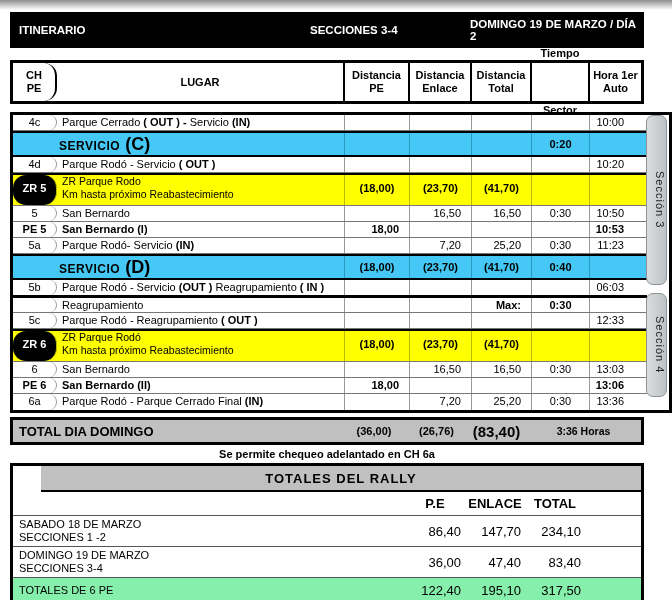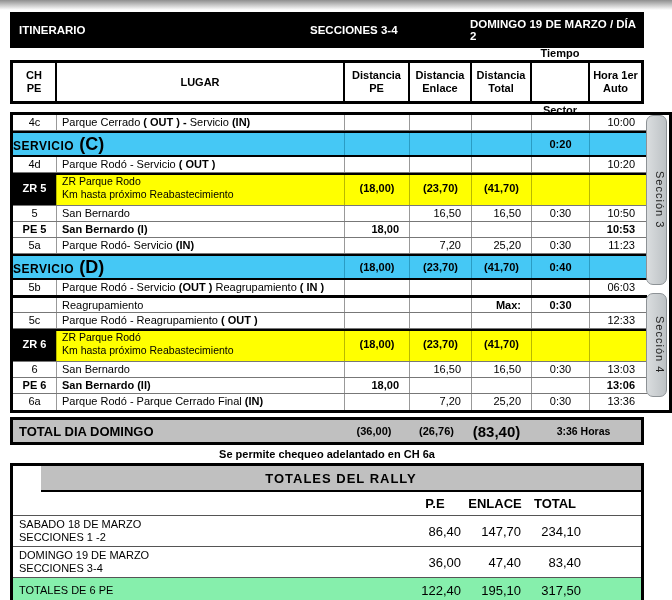--- a/index.html
+++ b/index.html
@@ -7,45 +7,45 @@
   .page { position:relative; width:672px; height:600px; background:#ffffff; overflow:hidden; }
   .top-shadow { height:10px; background:linear-gradient(#8f8f8f, #ffffff); }
 
   .titlebar { margin:2px 0 0 10px; width:634px; height:36px; background:#000;
     color:#fff; font-weight:bold; font-size:11.5px; display:flex; align-items:center; }
   .titlebar .tl { padding-left:9px; flex:0 0 300px; }
   .titlebar .tc { flex:0 0 160px; }
   .titlebar .tr { margin-left:auto; padding-right:8px; }
 
   .grid { display:flex; width:634px; }
-  .c-ch{flex:0 0 44px;} .c-lu{flex:0 0 288px;} .c-pe{flex:0 0 65px;}
+  .c-ch{flex:0 0 44px;border-radius:13px;} .c-lu{flex:0 0 288px;} .c-pe{flex:0 0 65px;}
   .c-en{flex:0 0 62px;} .c-to{flex:0 0 60px;} .c-ti{flex:0 0 58px;gap:44px;} .c-ho{flex:1;}
   .c-lab{flex:0 0 332px;}
 
   .thead { margin:12px 0 0 10px; border:3px solid #000; background:#fff; }
   .thead .hc { border-right:2px solid #000; display:flex; flex-direction:column;
     justify-content:center; align-items:center; font-weight:bold; font-size:11px;
     line-height:13px; height:38px; text-align:center; }
   .thead .hc:last-child { border-right:none; }
 
   .mtable { margin:8px 0 0 10px; border:3px solid #000; background:#fff; }
   .row { display:flex; border-bottom:1px solid #777; height:16px; font-size:11px; }
   .row:last-child { border-bottom:none; }
   .cell { border-right:1px solid #999; overflow:hidden; white-space:nowrap; }
   .row .cell:last-child { border-right:none; }
   .cell.ch { text-align:center; line-height:15px; }
   .cell.lu { padding-left:5px; line-height:15px; }
   .cell.num { text-align:right; padding-right:10px; line-height:15px; }
   .cell.ctr { text-align:center; line-height:15px; }
-  .cell.hora { text-align:right; padding-right:12px; line-height:15px; }
+  .cell.hora { text-align:right; padding-right:23px; line-height:15px; }
   .b { font-weight:bold; }
 
   .row.service { background:#45c8f5; height:26px; border-top:2px solid #000; border-bottom:2px solid #000; }
   .row.service .cell { line-height:22px; border-right-color:#2a9cc4; }
-  .row.service .lab { }
+  .row.service .lab { padding-left:46px; }
   .row.service .sm { font-weight:bold; font-size:12px; letter-spacing:.5px; }
   .row.service .bg { font-weight:bold; font-size:18px; }
   .row.service .num, .row.service .ctr { font-weight:bold; text-align:center; padding:0; }
 
   .row.zr { background:#ffff00; height:33px; border-top:2px solid #000; }
   .row.zr .cell { border-right-color:#b9b900; }
   .row.zr .chblk { background:#000; color:#fff; font-weight:bold; line-height:27px; }
   .row.zr .l1, .row.zr .l2 { font-size:10.5px; line-height:13px; padding-left:5px; }
   .row.zr .num { font-weight:bold; text-align:center; padding:0; line-height:27px; }
 

